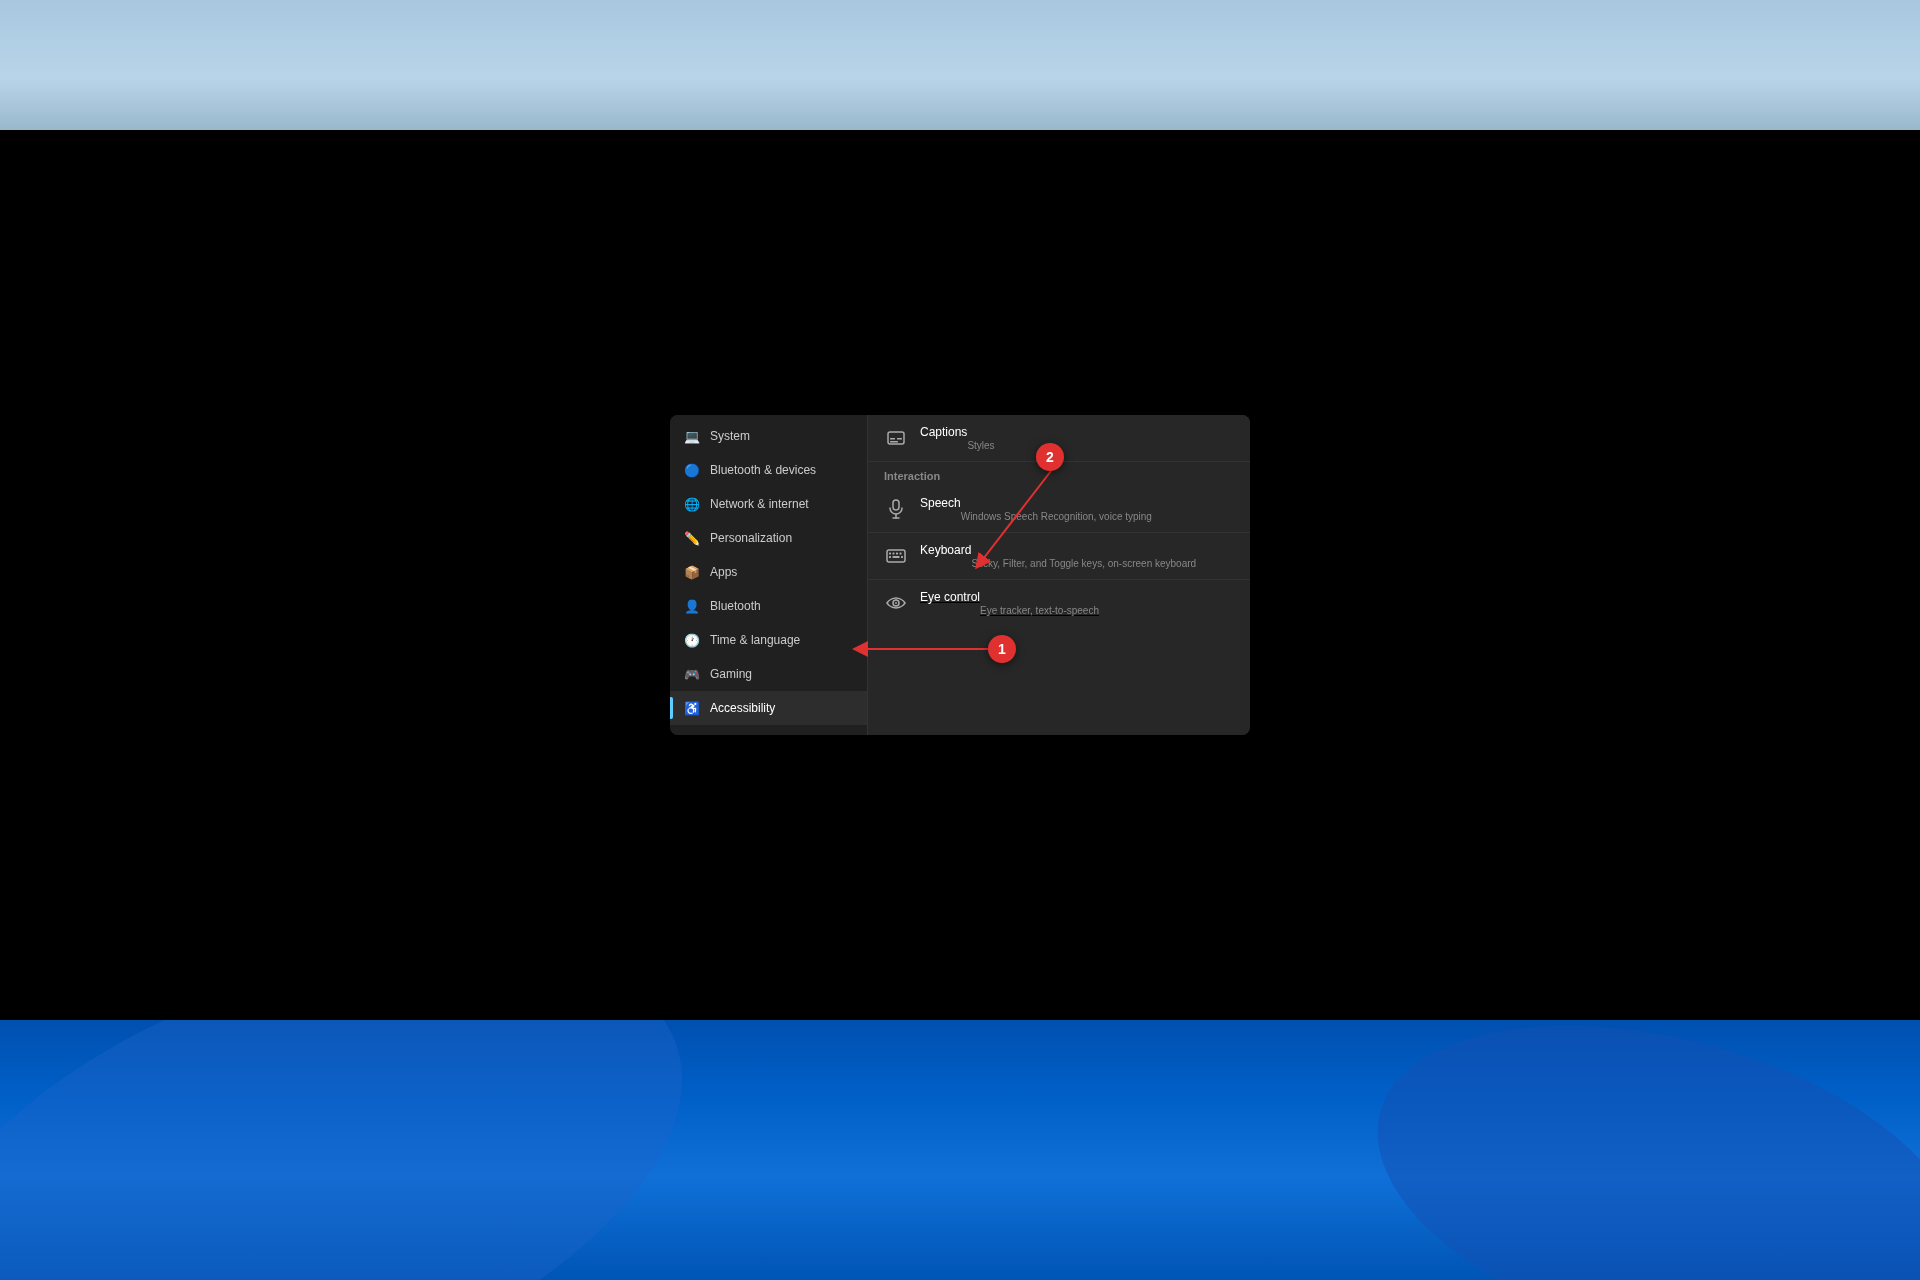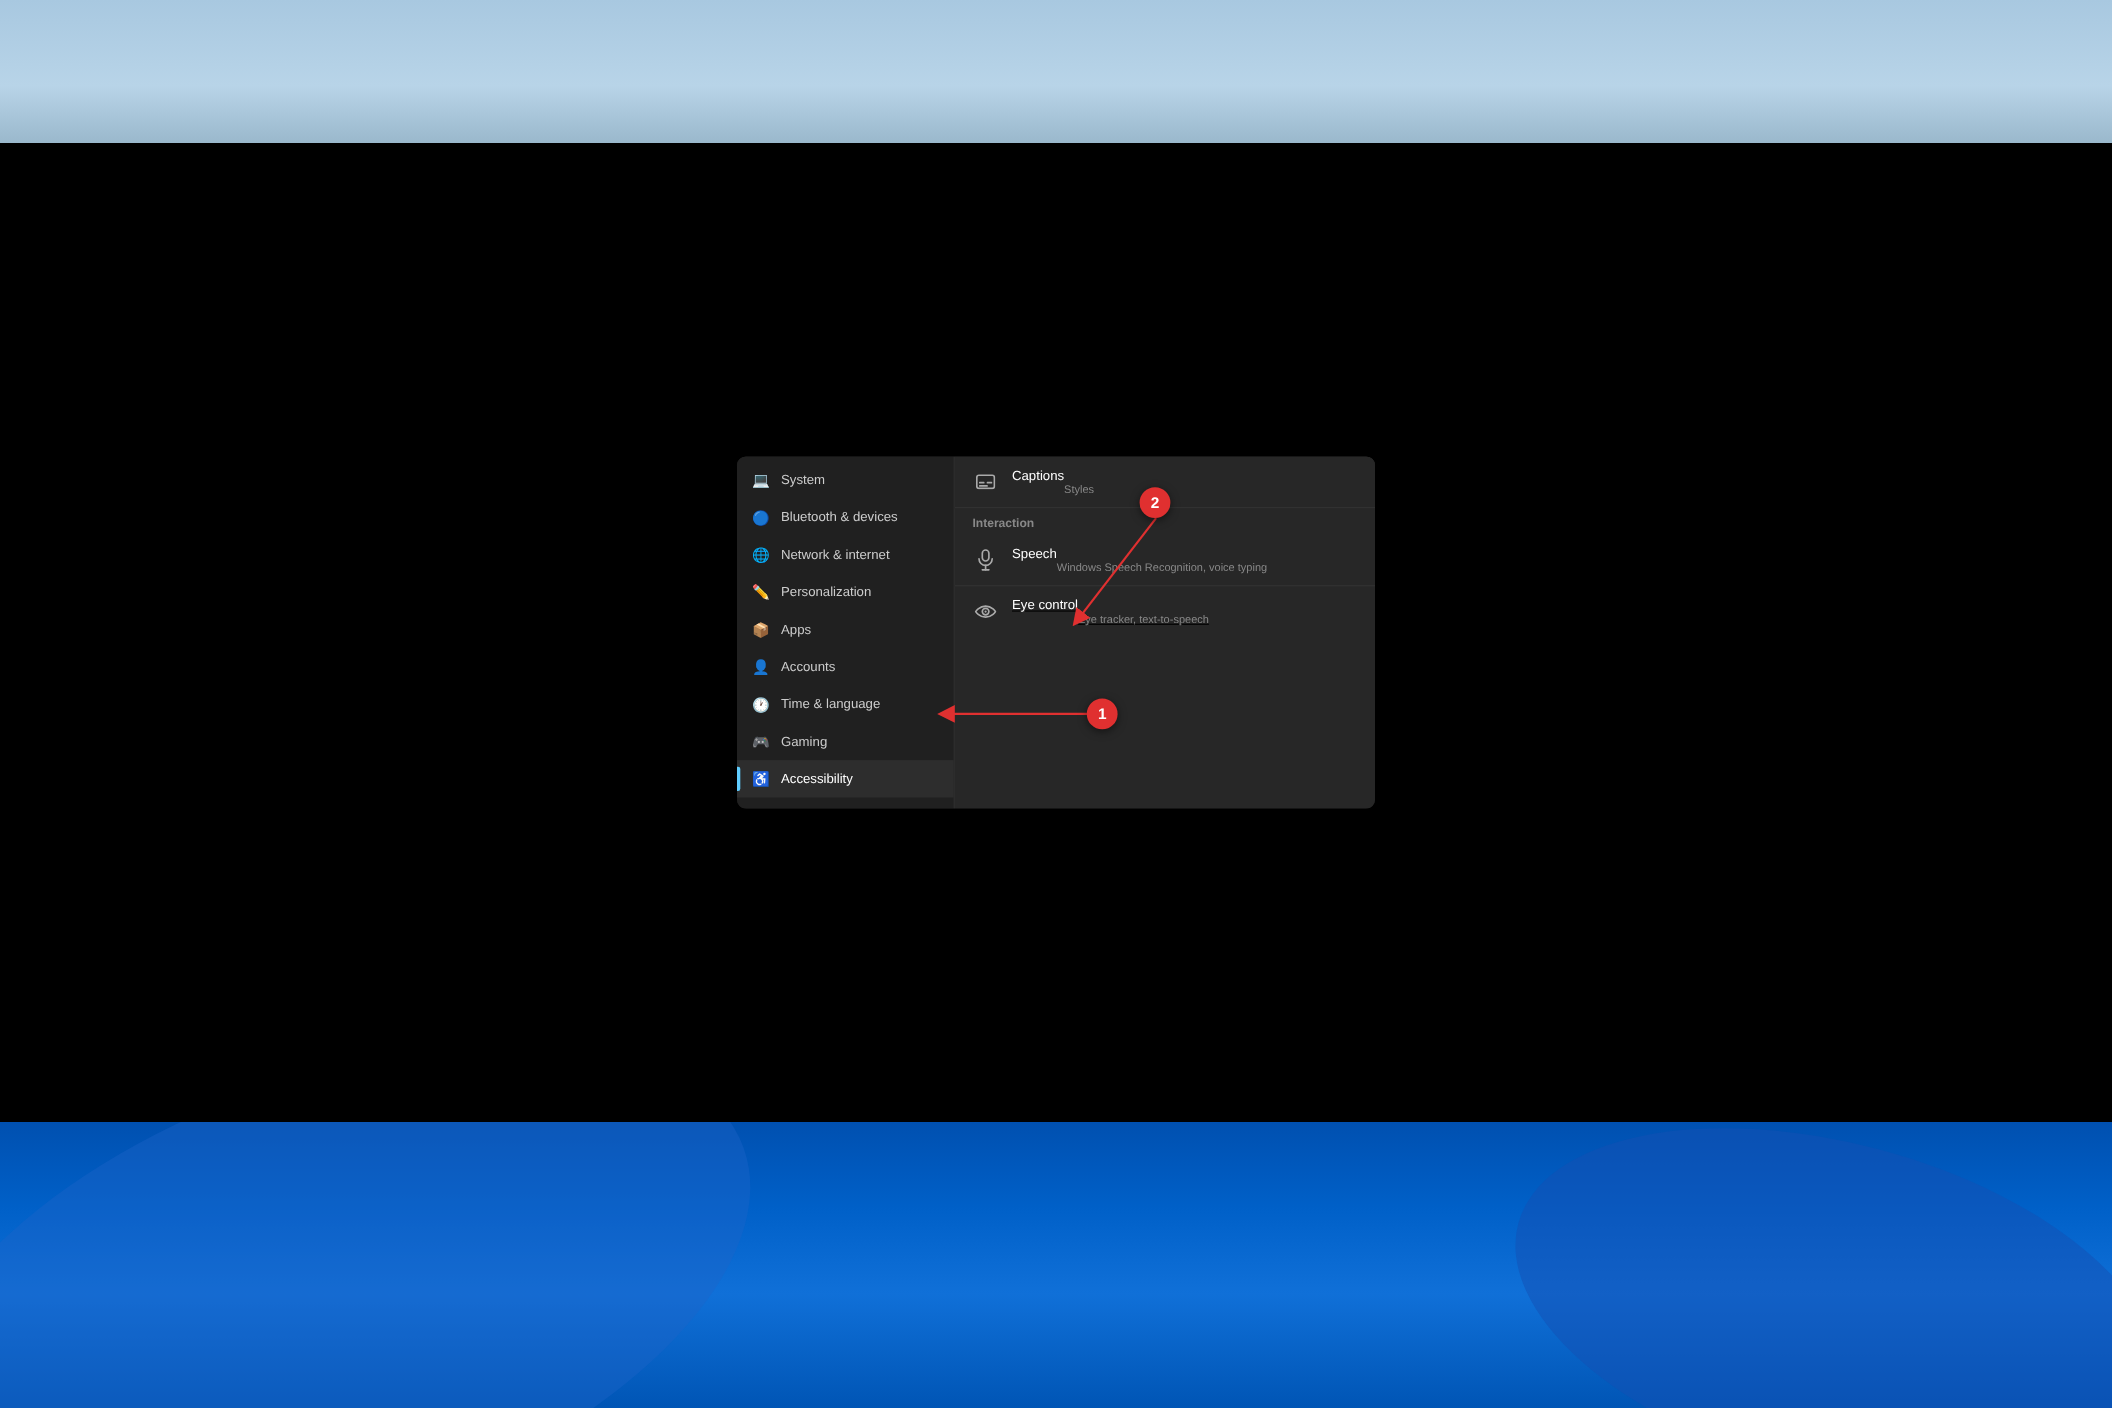--- a/index.html
+++ b/index.html
@@ -286,21 +286,21 @@
           <span class="sidebar-label">Personalization</span>
         </div>
 
         <div class="sidebar-item">
           <span class="sidebar-icon">📦</span>
           <span class="sidebar-label">Apps</span>
         </div>
 
         <div class="sidebar-item">
           <span class="sidebar-icon">👤</span>
-          <span class="sidebar-label">Accounts</span>
+          <span class="sidebar-label">Bluetooth</span>
         </div>
 
         <div class="sidebar-item">
           <span class="sidebar-icon">🕐</span>
           <span class="sidebar-label">Time &amp; language</span>
         </div>
 
         <div class="sidebar-item">
           <span class="sidebar-icon">🎮</span>
           <span class="sidebar-label">Gaming</span>
@@ -345,20 +345,38 @@
               <line x1="7" y1="15" x2="7" y2="19" stroke="#aaaaaa" stroke-width="1.5" stroke-linecap="round"></line>
               <line x1="4" y1="19" x2="10" y2="19" stroke="#aaaaaa" stroke-width="1.5" stroke-linecap="round"></line>
             </svg>
           </div>
           <div class="content-text">
             <span class="content-title">Speech</span>
             <span class="content-subtitle">Windows Speech Recognition, voice typing</span>
           </div>
         </div>
 
+        <div class="content-item">
+          <div class="content-icon">
+            <svg width="20" height="14" viewBox="0 0 20 14" fill="none">
+              <rect x="1" y="1" width="18" height="12" rx="2" stroke="#aaaaaa" stroke-width="1.5" fill="none"></rect>
+              <rect x="3" y="3.5" width="2" height="2" rx="0.5" fill="#aaaaaa"></rect>
+              <rect x="6.5" y="3.5" width="2" height="2" rx="0.5" fill="#aaaaaa"></rect>
+              <rect x="10" y="3.5" width="2" height="2" rx="0.5" fill="#aaaaaa"></rect>
+              <rect x="13.5" y="3.5" width="2" height="2" rx="0.5" fill="#aaaaaa"></rect>
+              <rect x="3" y="7" width="2" height="2" rx="0.5" fill="#aaaaaa"></rect>
+              <rect x="6.5" y="7" width="7" height="2" rx="0.5" fill="#aaaaaa"></rect>
+              <rect x="15" y="7" width="2" height="2" rx="0.5" fill="#aaaaaa"></rect>
+            </svg>
+          </div>
+          <div class="content-text">
+            <span class="content-title">Keyboard</span>
+            <span class="content-subtitle">Sticky, Filter, and Toggle keys, on-screen keyboard</span>
+          </div>
+        </div>
 
 
         <div class="content-item">
           <div class="content-icon">
             <svg width="20" height="14" viewBox="0 0 20 14" fill="none">
               <path d="M1 7C1 7 4 2 10 2C16 2 19 7 19 7C19 7 16 12 10 12C4 12 1 7 1 7Z" stroke="#aaaaaa" stroke-width="1.5" fill="none"></path>
               <circle cx="10" cy="7" r="3" stroke="#aaaaaa" stroke-width="1.5" fill="none"></circle>
               <circle cx="10" cy="7" r="1" fill="#aaaaaa"></circle>
             </svg>
           </div>

